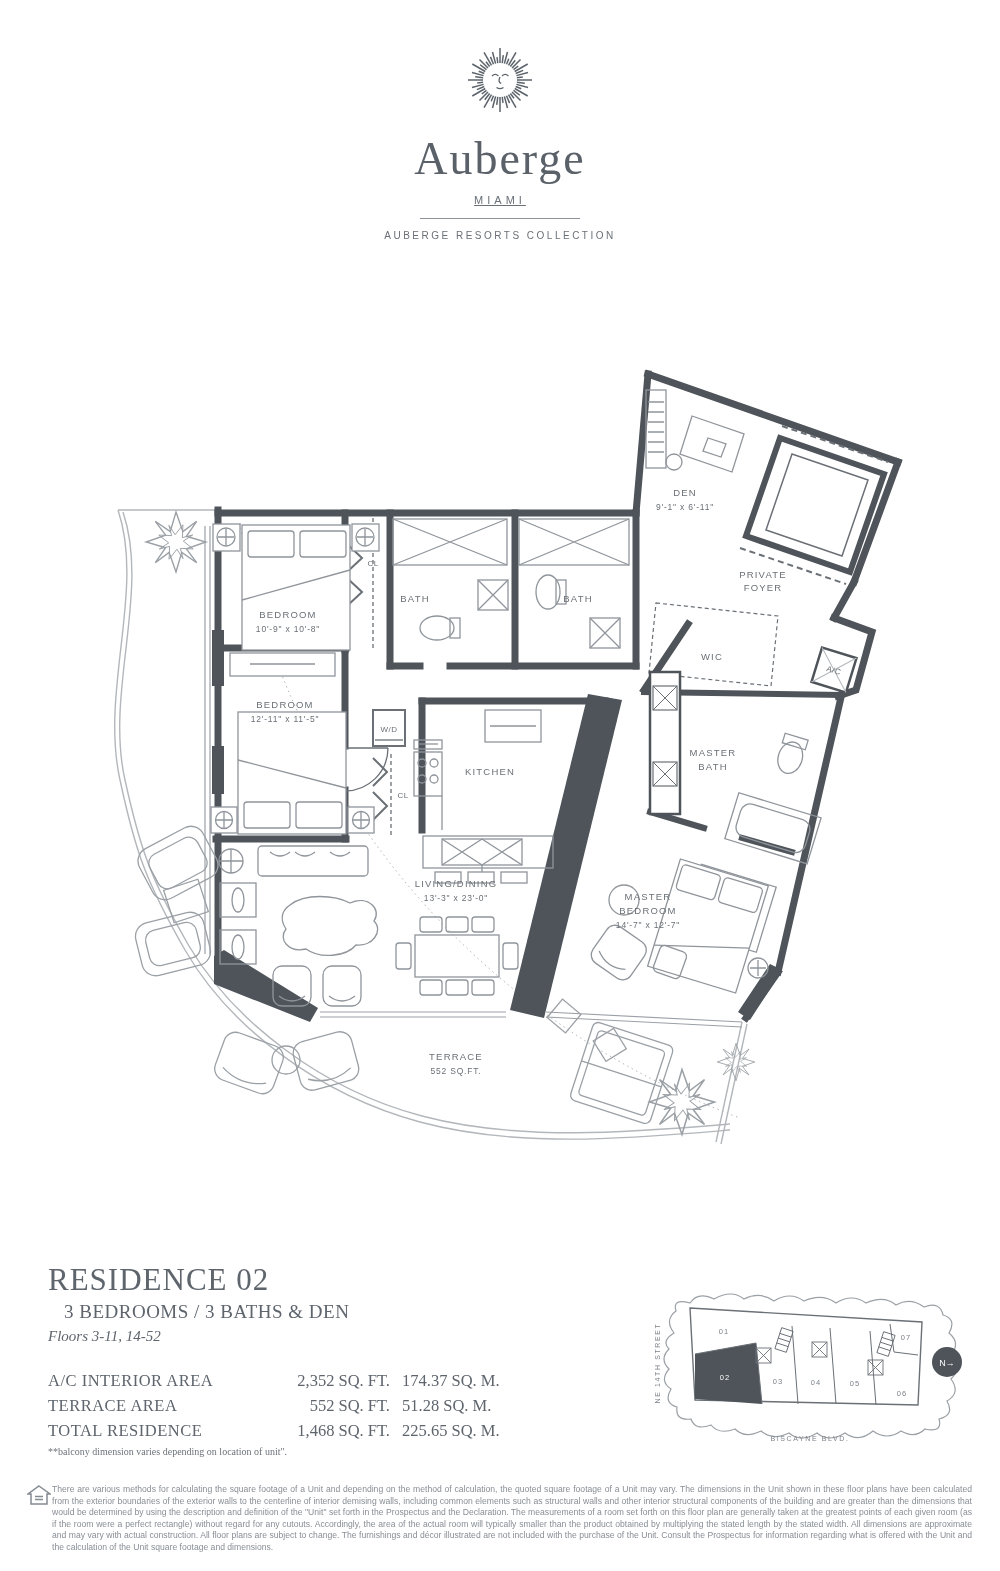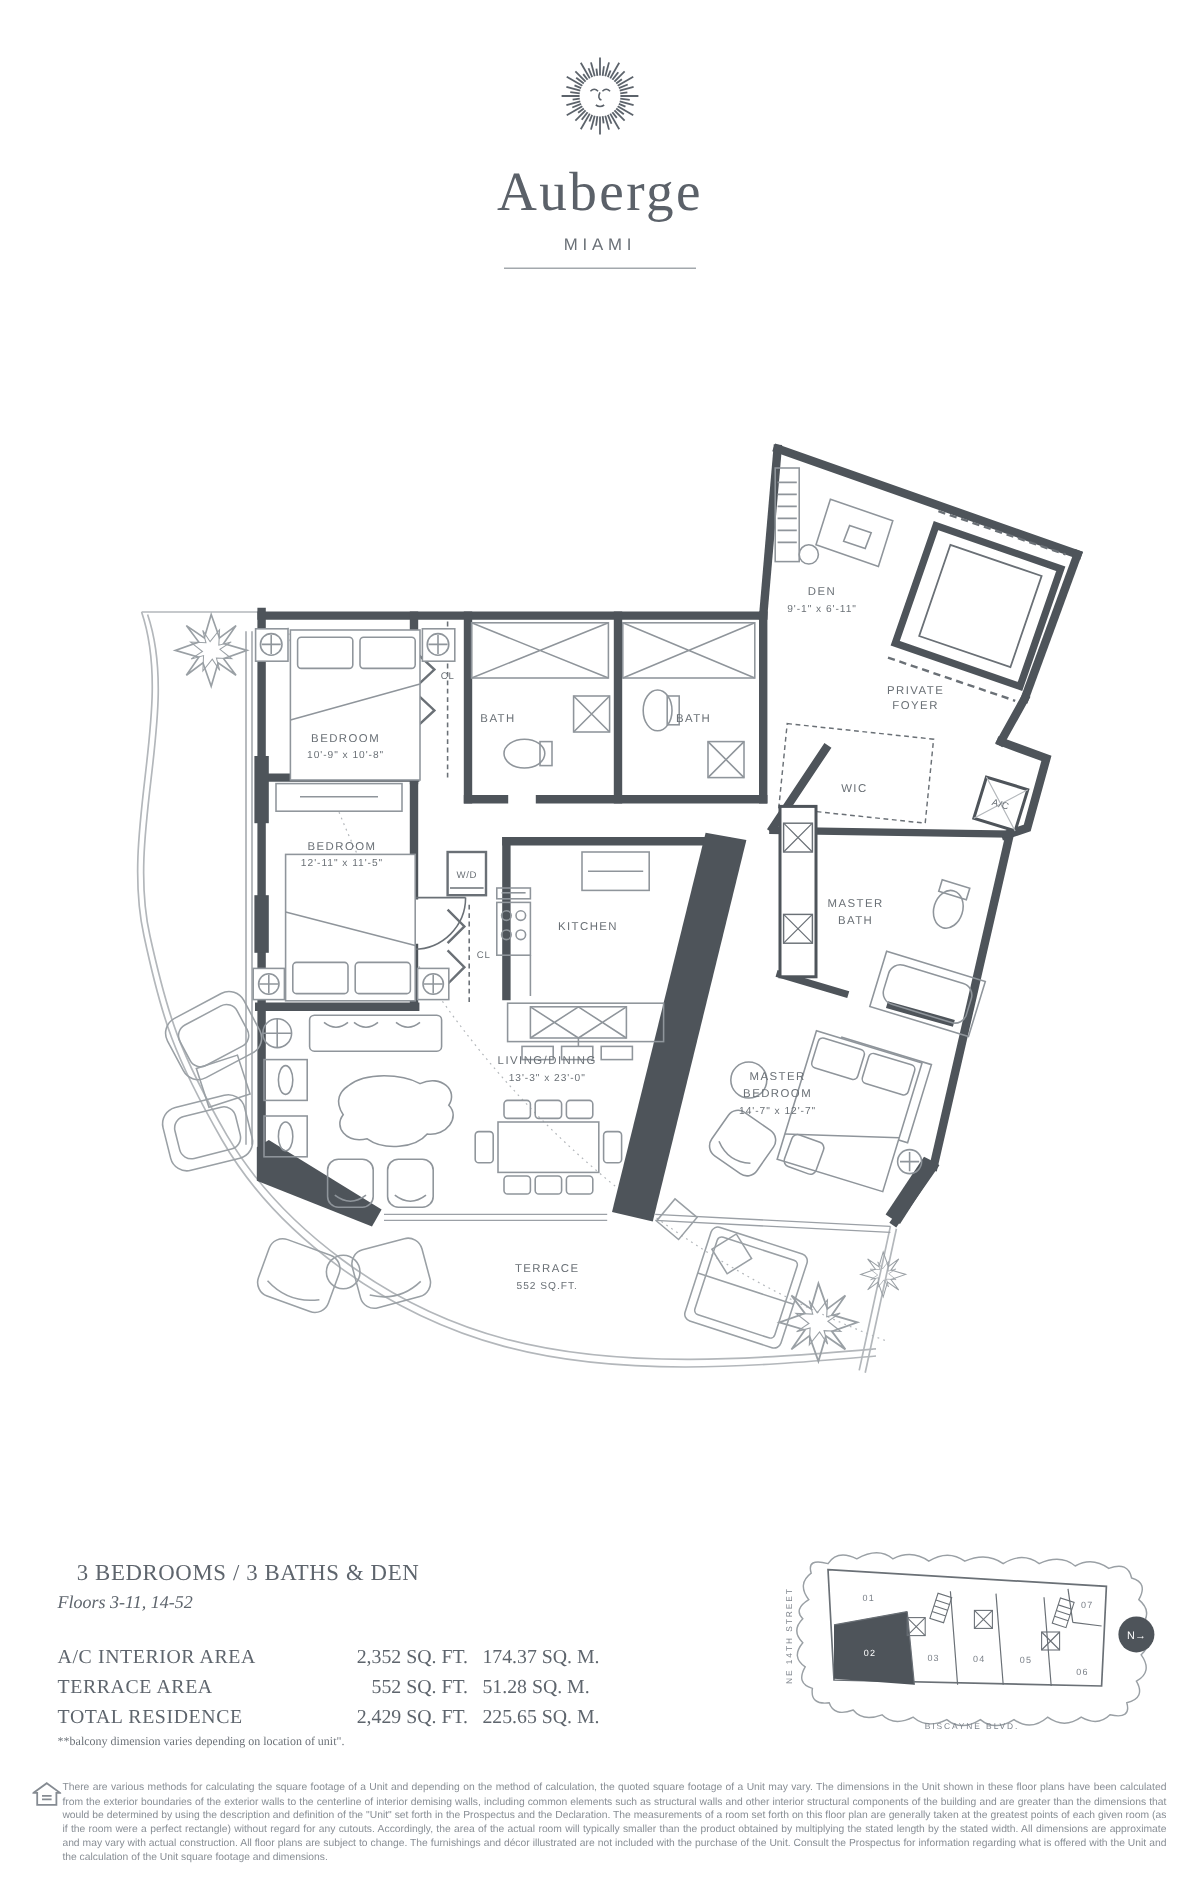--- a/index.html
+++ b/index.html
@@ -3,21 +3,21 @@
 <meta charset="utf-8">
 <style>
   html,body{margin:0;padding:0;background:#ffffff;}
   .page{position:relative;width:1000px;height:1571px;background:#ffffff;overflow:hidden;
         font-family:"Liberation Sans",sans-serif;color:#5d646c;}
   .abs{position:absolute;}
   
   .logo-wrap{left:0;top:34px;width:1000px;text-align:center;}
   .brand{font-family:"Liberation Serif",serif;font-size:46px;letter-spacing:2px;color:#5b6169;margin-top:2px;}
   .brand-sub{font-size:13px;letter-spacing:5px;color:#6a7077;margin-top:10px;}
-  .brand-city{font-size:14px;letter-spacing:4px;color:#6a7077;margin-top:9px;}
+  .brand-city{font-size:11px;letter-spacing:4px;color:#6a7077;margin-top:9px;text-decoration:underline;}
   .brand-rule{width:160px;height:1px;background:#8d939a;margin:12px auto 0 auto;}
   .brand-coll{font-size:10px;letter-spacing:2.5px;color:#6a7077;margin-top:11px;}
   
   .res-title{left:48px;top:1262px;font-family:"Liberation Serif",serif;font-size:31px;letter-spacing:1px;color:#5e656d;}
   .res-sub{left:48px;top:1301px;font-family:"Liberation Serif",serif;font-size:19px;letter-spacing:.5px;color:#5e656d;margin-left:16px;}
   .res-floors{left:48px;top:1328px;font-family:"Liberation Serif",serif;font-style:italic;font-size:15px;color:#5e656d;}
   .area-table{left:48px;top:1368px;font-family:"Liberation Serif",serif;font-size:16.5px;color:#5e656d;}
   .area-row{display:flex;line-height:25px;gap:12px;}
   .area-label{width:205px;letter-spacing:.5px;}
   .area-sqft{width:125px;text-align:right;}
@@ -95,20 +95,21 @@
       <g stroke="#5c636b" stroke-width="1.3" fill="none">
         <path d="M -8 -4 q 3.2 -3.2 6.4 0"></path>
         <path d="M 2 -4 q 3.2 -3.2 6.4 0"></path>
         <path d="M 0 -3 q -2.5 5 1.2 6.4"></path>
         <path d="M -3.5 7.5 q 3.5 2.4 7 0"></path>
       </g>
     </svg>
     <div class="brand">Auberge</div>
     <div class="brand-city">MIAMI</div>
     <div class="brand-rule"></div>
+    <div class="brand-coll">AUBERGE RESORTS COLLECTION</div>
   </div>
 
   <svg class="abs" style="left:90px;top:360px;" width="820" height="790" viewBox="0 0 820 790">
     <defs>
       <g id="flower" stroke="#9aa0a5" stroke-width="1.2" fill="none">
         <polygon points="0,-26 6,-9 18,-18 9,-5 26,0 9,6 18,18 5,9 0,26 -6,9 -18,18 -9,5 -26,0 -9,-6 -18,-18 -5,-9"></polygon>
         <polygon transform="rotate(22) scale(0.62)" points="0,-26 6,-9 18,-18 9,-5 26,0 9,6 18,18 5,9 0,26 -6,9 -18,18 -9,5 -26,0 -9,-6 -18,-18 -5,-9"></polygon>
       </g>
     </defs>
 
@@ -385,37 +386,38 @@
       <text x="366" y="527" class="plan-label">LIVING/DINING</text>
       <text x="366" y="541" class="plan-dims">13'-3" x 23'-0"</text>
       <text x="558" y="540" class="plan-label">MASTER</text>
       <text x="558" y="554" class="plan-label">BEDROOM</text>
       <text x="558" y="568" class="plan-dims">14'-7" x 12'-7"</text>
       <text x="366" y="700" class="plan-label">TERRACE</text>
       <text x="366" y="714" class="plan-dims">552 SQ.FT.</text>
     </g>
   </svg>
 
+  <div class="abs res-title">RESIDENCE 02</div>
   <div class="abs res-sub">3 BEDROOMS / 3 BATHS &amp; DEN</div>
   <div class="abs res-floors">Floors 3-11, 14-52</div>
 
   <div class="abs area-table">
     <div class="area-row">
       <span class="area-label">A/C INTERIOR AREA</span>
       <span class="area-sqft">2,352 SQ. FT.</span>
       <span class="area-sqm">174.37 SQ. M.</span>
     </div>
     <div class="area-row">
       <span class="area-label">TERRACE AREA</span>
       <span class="area-sqft">552 SQ. FT.</span>
       <span class="area-sqm">51.28 SQ. M.</span>
     </div>
     <div class="area-row">
       <span class="area-label">TOTAL RESIDENCE</span>
-      <span class="area-sqft">2,429 SQ. FT.</span>
+      <span class="area-sqft">1,468 SQ. FT.</span>
       <span class="area-sqm">225.65 SQ. M.</span>
     </div>
   </div>
   <div class="abs footnote">**balcony dimension varies depending on location of unit".</div>
 
   <svg class="abs" style="left:650px;top:1278px;" width="330" height="175" viewBox="0 0 330 175">
     <path d="M 24 55 Q 14 42 26 33 Q 22 20 40 25 Q 48 13 64 21 Q 82 11 94 21 Q 110 13 124 23 Q 140 13 154 23 Q 172 15 186 25 Q 202 15 216 25 Q 234 17 246 27 Q 260 19 274 29 Q 290 23 293 37 Q 307 41 299 55 Q 311 65 301 77 Q 313 89 301 101 Q 311 115 297 123 Q 305 137 289 141 Q 293 155 275 151 Q 265 161 251 153 Q 237 163 223 153 Q 209 165 195 155 Q 179 165 167 155 Q 151 165 139 155 Q 123 163 111 153 Q 95 161 85 151 Q 69 157 61 147 Q 45 153 41 141 Q 25 143 27 129 Q 13 125 21 111 Q 9 103 19 91 Q 9 81 19 71 Q 11 63 24 55 Z" fill="none" stroke="#9aa0a5" stroke-width="1.2"></path>
     <polygon points="40,30 272,44 268,127 45,122" fill="#ffffff" stroke="#6a7076" stroke-width="1.4"></polygon>
     <polygon points="45,76 106,65 112,126 45,121" fill="#4e545a"></polygon>
     <path d="M 45 76 L 106 65 M 106 65 L 112 126 M 142 48 L 148 126 M 180 50 L 186 126 M 220 53 L 226 127 M 240 46 L 244 74 M 244 74 L 268 77" stroke="#6a7076" stroke-width="1" fill="none"></path>

